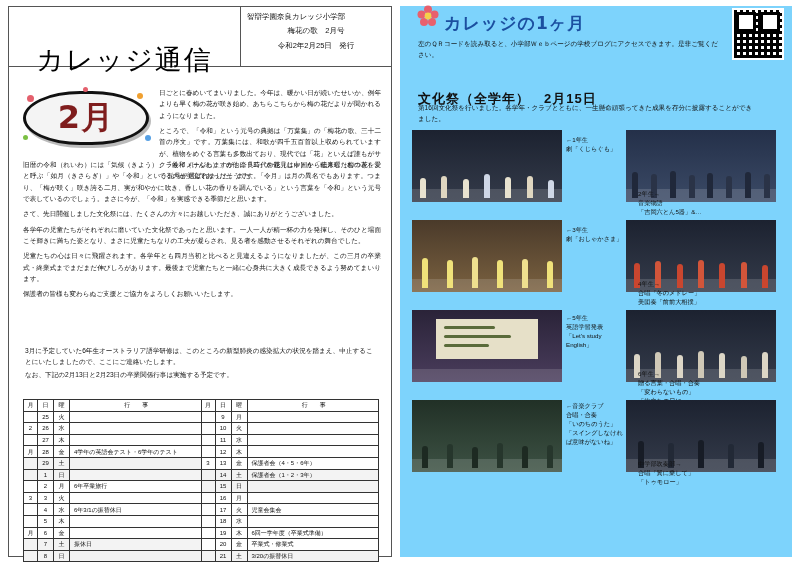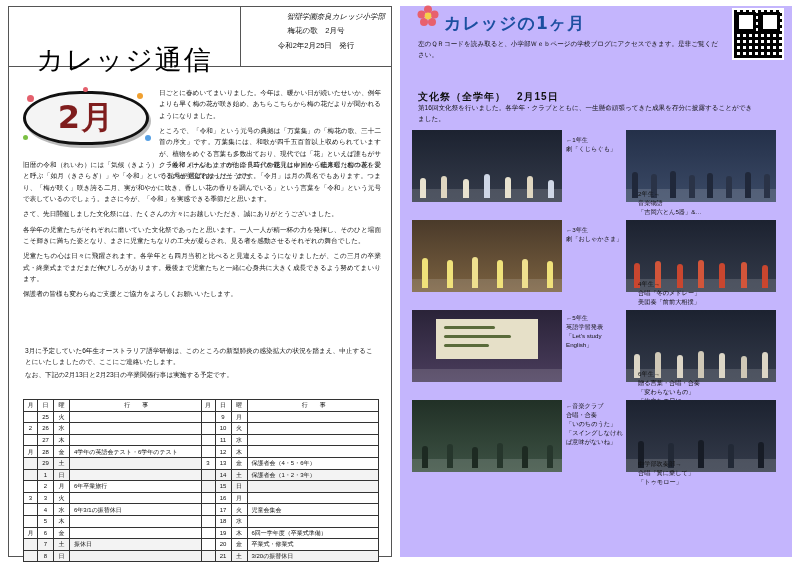--- a/index.html
+++ b/index.html
@@ -28,21 +28,21 @@
   }
   .masthead .title {
     font-family:"DejaVu Sans", sans-serif;
     font-size:27px; letter-spacing:2px; font-weight:400; color:#000;margin-top:47px;
   }
   .masthead .meta {
     width:150px; padding:4px 6px 0 6px;
     display:flex; flex-direction:column; justify-content:flex-start;
     font-size:7.5px; line-height:1.55;
   }
-  .masthead .meta .m1 { text-align:right;font-style:italic; }
+  .masthead .meta .m1 { text-align:left; }
   .masthead .meta .m2 { text-align:center; margin-top:2px; }
   .masthead .meta .m3 { text-align:center; margin-top:4px; }
 
   
   .badge-wrap { position:absolute; left:14px; top:84px; width:135px; height:62px; }
   .badge {
     width:126px; height:54px; border-radius:50% / 55%;
     background:#f4f4f4; border:3px solid #111;
     display:flex; align-items:center; justify-content:center;
     box-shadow:2px 3px 0 #bbb;
@@ -96,21 +96,21 @@
   }
   .cal .c-mon { width:14px; }
   .cal .c-day { width:16px; }
   .cal .c-wk  { width:16px; }
   .cal .c-ev  { text-align:left; padding-left:4px; }
   .cal .sun { background:#f3f3f3; }
 
   
   .right {
     position:absolute; left:400px; top:6px; width:392px; height:551px;
-    background:#c4b5fd;
+    background:#7dd3fc;
   }
   .r-head { position:relative; height:56px; }
   .r-title-band {
     position:absolute; left:18px; top:4px; width:240px; height:26px;
     display:flex; align-items:center;
   }
   .r-title {
     font-family:"DejaVu Sans", sans-serif;
     font-size:17px; color:#1b4fa0; font-weight:bold; letter-spacing:1px;
   }
@@ -129,21 +129,21 @@
     border:3px solid #000; background:#fff;
   }
   .qr::before { left:2px; top:2px; }
   .qr::after { right:2px; top:2px; }
   .r-lead {
     position:absolute; left:18px; top:32px; width:300px;
     font-size:6.6px; line-height:1.7;
   }
   .r-sec-title {
     position:absolute; left:18px; top:84px;
-    font-size:10px; font-weight:bold; letter-spacing:1px;
+    font-size:13px; font-weight:bold; letter-spacing:1px;
   }
   .r-sec-body {
     position:absolute; left:18px; top:96px; width:340px;
     font-size:6.6px; line-height:1.7;
   }
 
   
   .photos { position:absolute; left:12px; top:124px; width:372px; }
   .prow { display:flex; margin-bottom:6px; }
   .pcell { position:relative; }

